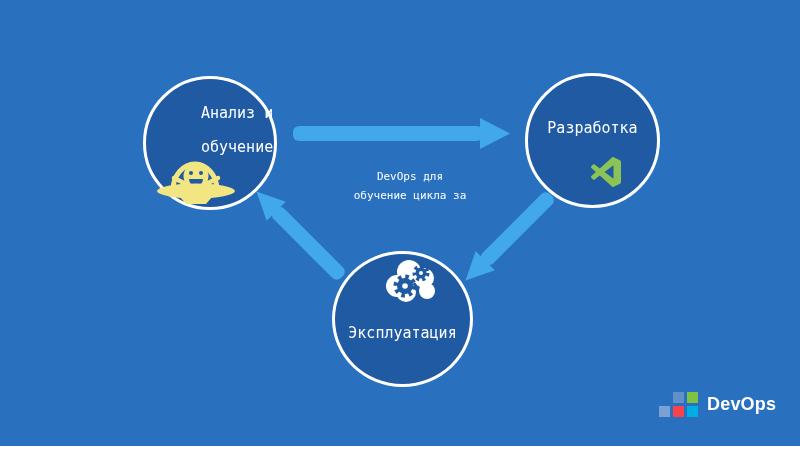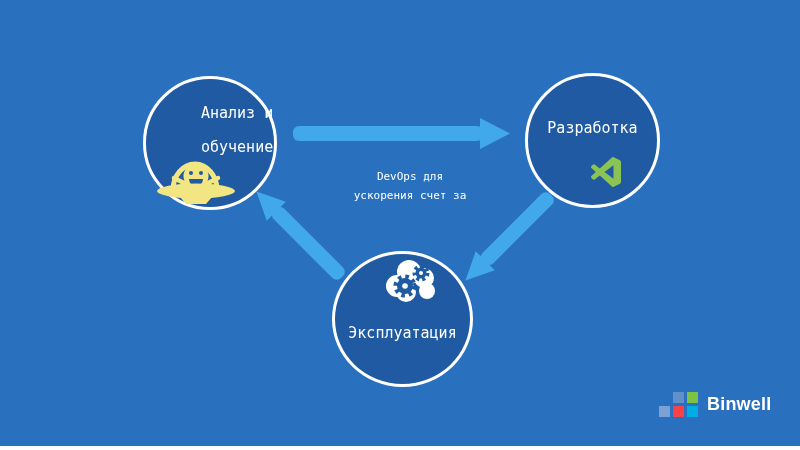--- a/index.html
+++ b/index.html
@@ -131,27 +131,27 @@
       <g>
         <circle class="gear-teeth" cx="421" cy="273" r="6.5" stroke-width="4" stroke-dasharray="2.9 2.93"></circle>
         <circle class="gear-body" cx="421" cy="273" r="5.5"></circle>
         <circle class="gear-hole" cx="421" cy="273" r="2"></circle>
       </g>
     </g>
   </svg>
 
   <div class="caption">
     <span class="caption-line">DevOps для</span>
-    <span class="caption-line">ускорения счет за</span>
+    <span class="caption-line">обучение цикла за</span>
   </div>
 
   <div class="logo">
     <div class="logo-grid">
       <div class="logo-sq sq-pos-1" style="background: rgb(98, 144, 201);"></div>
       <div class="logo-sq sq-pos-2" style="background: rgb(125, 194, 66);"></div>
       <div class="logo-sq sq-pos-3" style="background: rgb(123, 161, 212);"></div>
       <div class="logo-sq sq-pos-4" style="background: rgb(249, 66, 73);"></div>
       <div class="logo-sq sq-pos-5" style="background: rgb(0, 174, 230);"></div>
     </div>
-    <span class="logo-text">Binwell</span>
+    <span class="logo-text">DevOps</span>
   </div>
 
 </div>
 
 </body></html>

